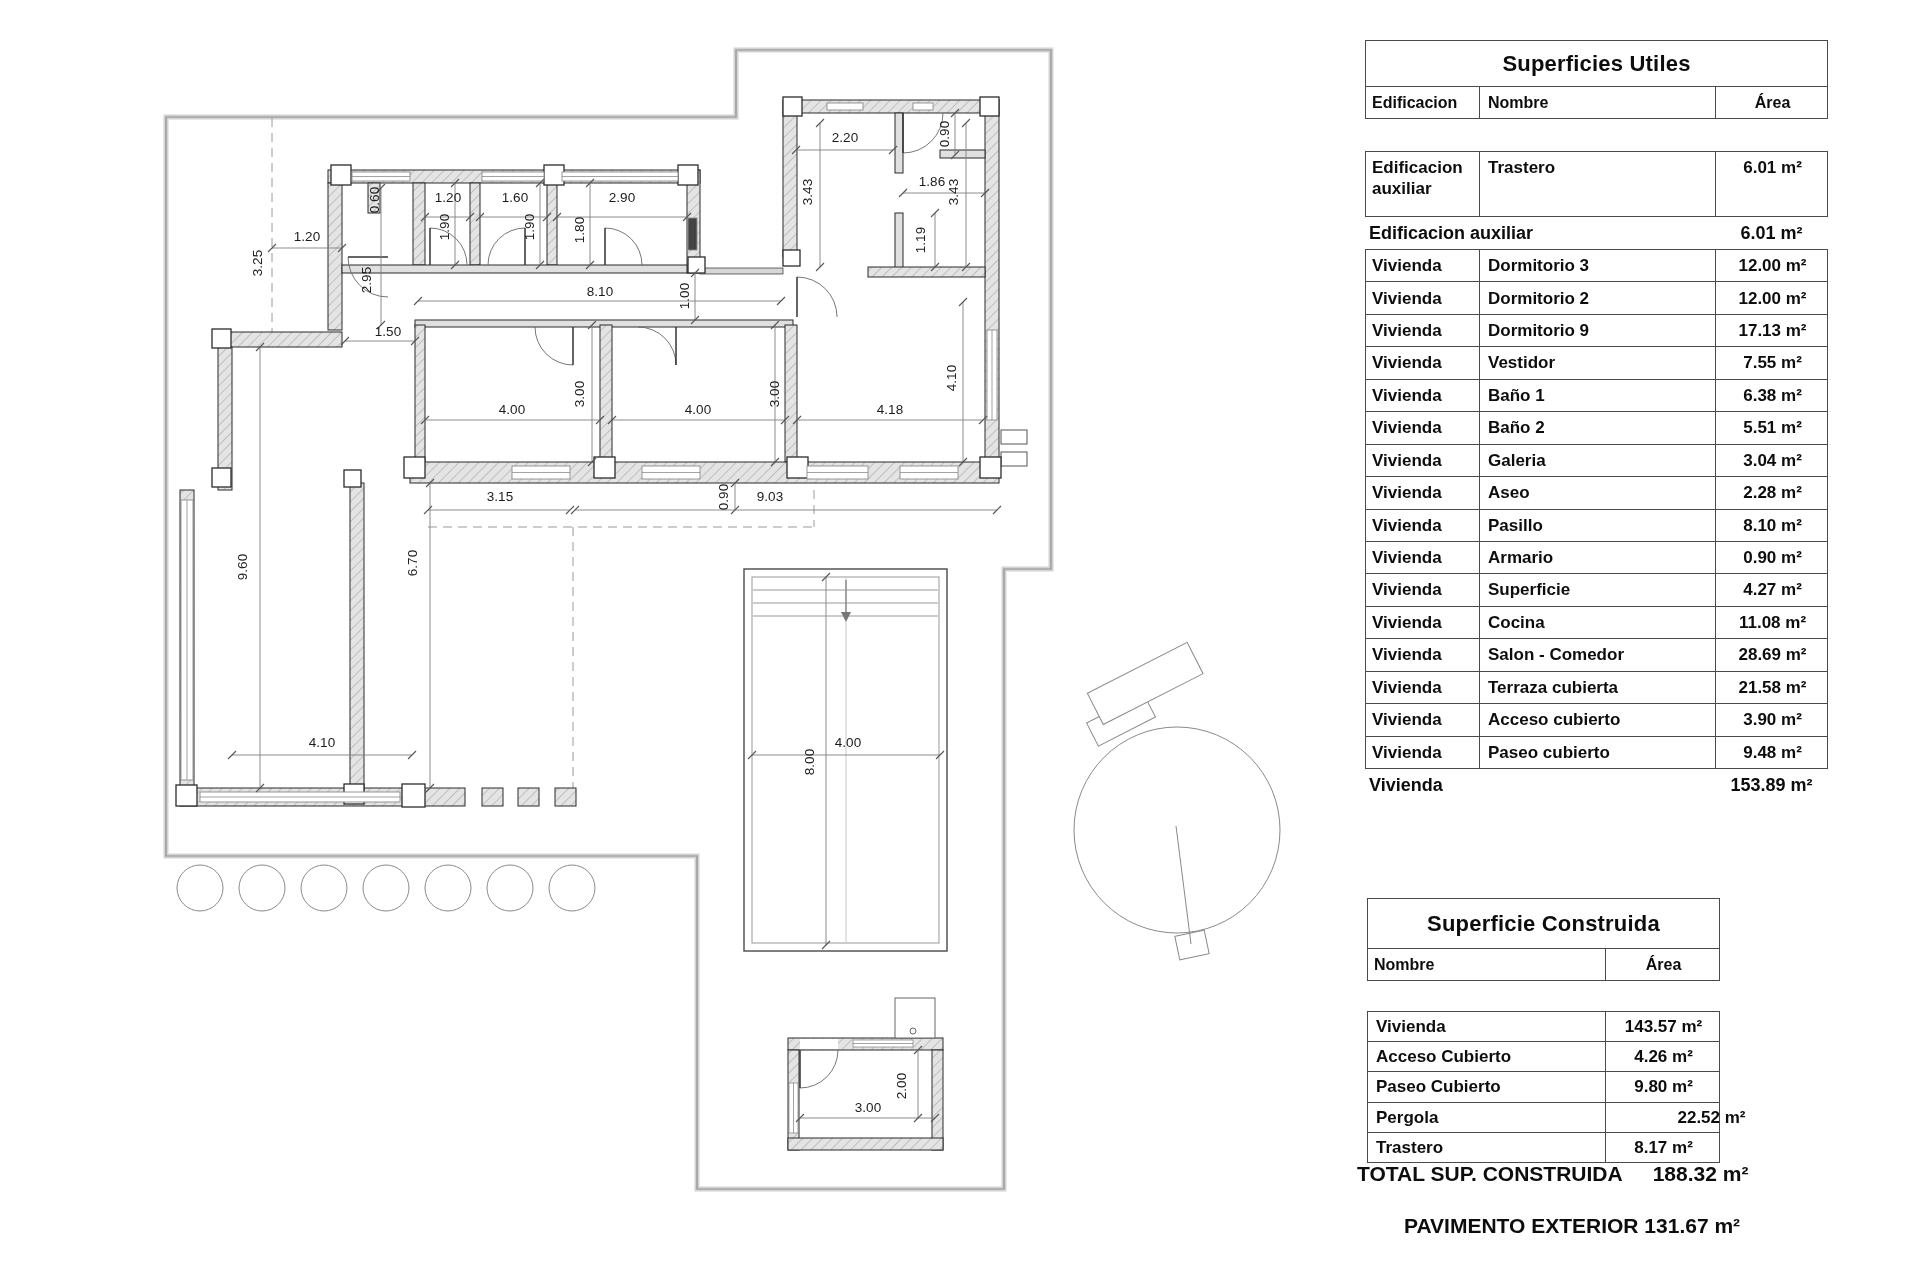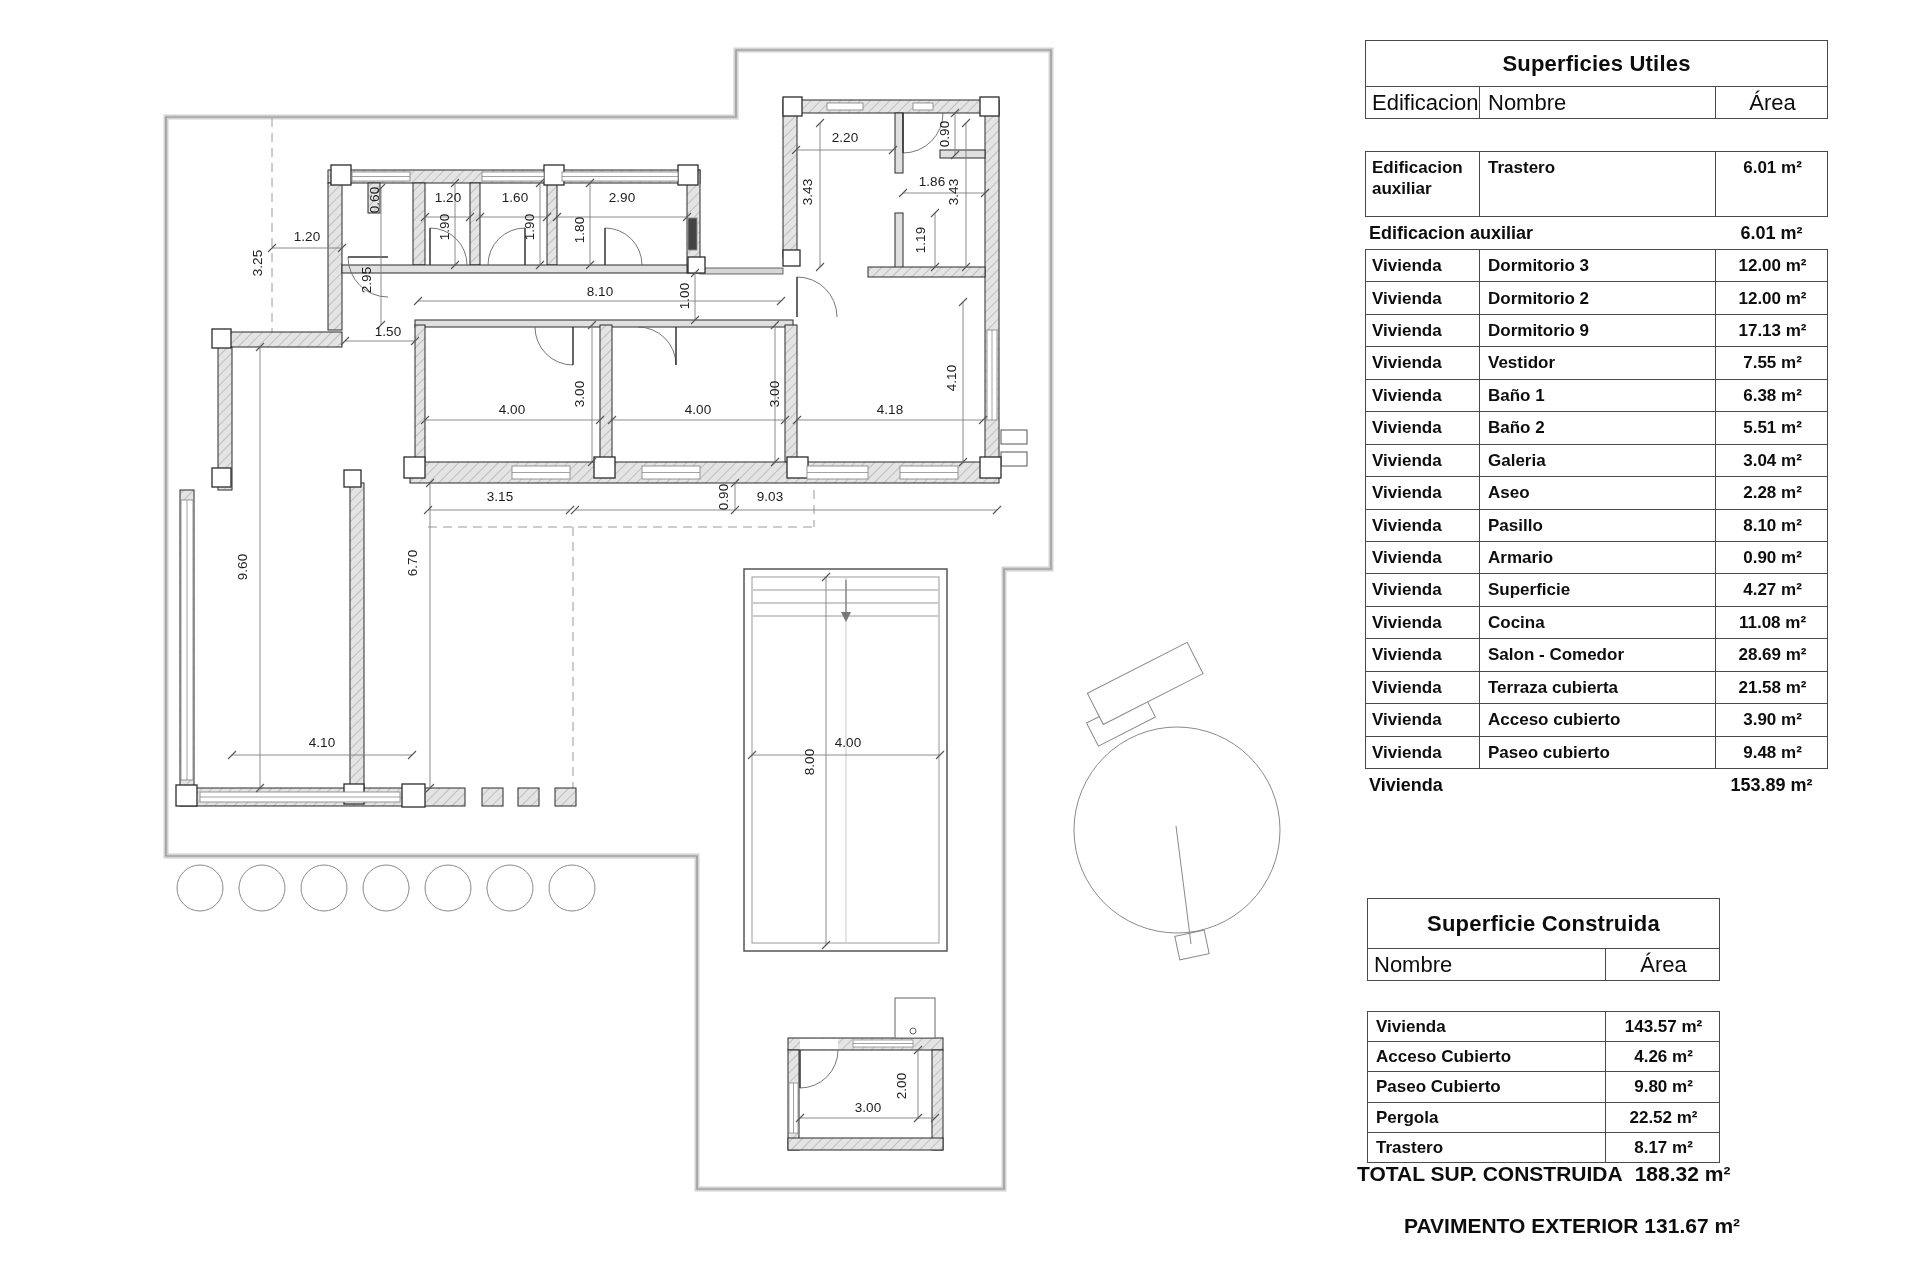--- a/index.html
+++ b/index.html
@@ -5,39 +5,39 @@
   html,body{margin:0;padding:0;background:#ffffff;}
   body{width:1920px;height:1280px;position:relative;font-family:"Liberation Sans",sans-serif;color:#0d0d0d;overflow:hidden;}
   #plan{position:absolute;left:0;top:0;}
   svg text{font-family:"Liberation Sans",sans-serif;}
 
   
   .tblwrap{position:absolute;margin-left:12px;}
   .t-title{border:1.4px solid #4a4a4a;display:flex;align-items:center;justify-content:center;
            font-weight:bold;font-size:22px;letter-spacing:.2px;}
   .t-head{border:1.4px solid #4a4a4a;border-top:none;display:grid;}
-  .t-head>div{display:flex;align-items:center;font-weight:normal;font-size:22px;}
+  .t-head>div{display:flex;align-items:center;font-weight:bold;font-size:16px;}
   .cell-r{border-right:1.2px solid #4a4a4a;}
   .gap32{height:32px;}
   .gap30{height:30px;}
   .sec{border:1.4px solid #4a4a4a;}
   .trow{display:grid;border-bottom:1.2px solid #4a4a4a;}
   .trow:last-child{border-bottom:none;}
   .trow>div{display:flex;align-items:center;font-weight:bold;font-size:17px;line-height:1.25;}
   .c-edif{padding-left:6px;}
   .c-nom{padding-left:8px;}
   .c-area{justify-content:center;}
   .tall .trow>div{align-items:flex-start;padding-top:5px;}
   .subline{display:grid;align-items:center;font-weight:bold;font-size:18px;}
   .subline .v{text-align:center;}
   .totline{display:grid;align-items:center;font-weight:bold;font-size:21px;}
   .totline .v{text-align:center;}
   .t1cols{grid-template-columns:114px 236px 113px;}
   .t2cols{grid-template-columns:238px 115px;}
-  .free-total{position:absolute;font-weight:bold;font-size:21px;display:flex;gap:12px;}
+  .free-total{position:absolute;font-weight:bold;font-size:21px;display:flex;gap:30px;}
   .free-line{position:absolute;font-weight:bold;font-size:21px;}
 </style>
 </head>
 <body>
 
 <svg id="plan" width="1350" height="1280" viewBox="0 0 1350 1280">
   <defs>
     <pattern id="hatch" width="7" height="7" patternUnits="userSpaceOnUse" patternTransform="rotate(45)">
       <rect width="7" height="7" fill="#e4e4e4"></rect>
       <line x1="0" y1="0" x2="0" y2="7" stroke="#9b9b9b" stroke-width="1"></line>
@@ -481,21 +481,21 @@
         <div class="c-area">143.57 m²</div>
       </div>
       <div class="trow t2cols" style="height: 29.2px;">
         <div class="cell-r c-nom">Acceso Cubierto</div>
         <div class="c-area">4.26 m²</div>
       </div>
       <div class="trow t2cols" style="height: 29.2px;">
         <div class="cell-r c-nom">Paseo Cubierto</div>
         <div class="c-area">9.80 m²</div>
       </div>
-      <div class="trow t2cols" style="height: 29.2px;">
+      <div class="trow t2cols" style="height: 29.2px; gap: 48px;">
         <div class="cell-r c-nom">Pergola</div>
         <div class="c-area">22.52 m²</div>
       </div>
       <div class="trow t2cols" style="height: 29.2px;">
         <div class="cell-r c-nom">Trastero</div>
         <div class="c-area">8.17 m²</div>
       </div>
     </div>
 </div>
 

